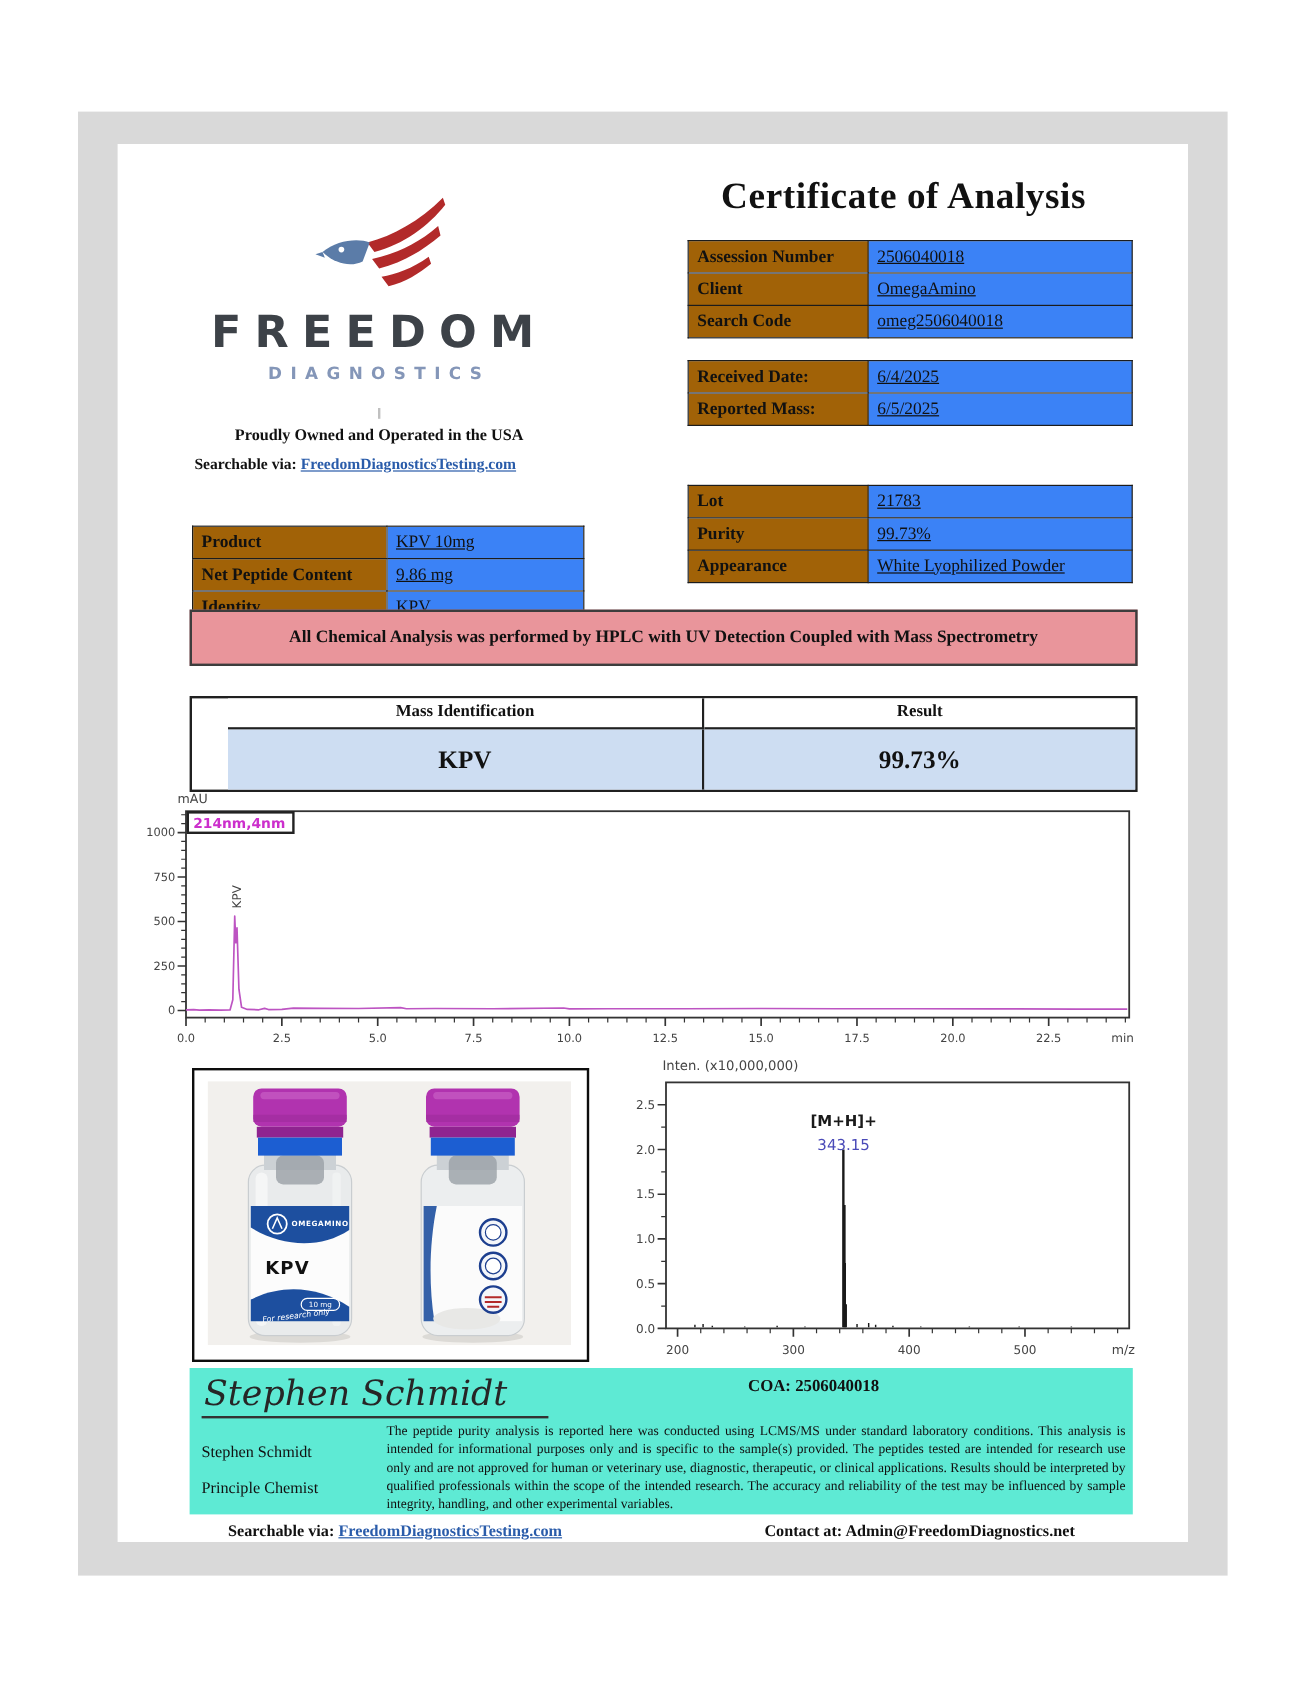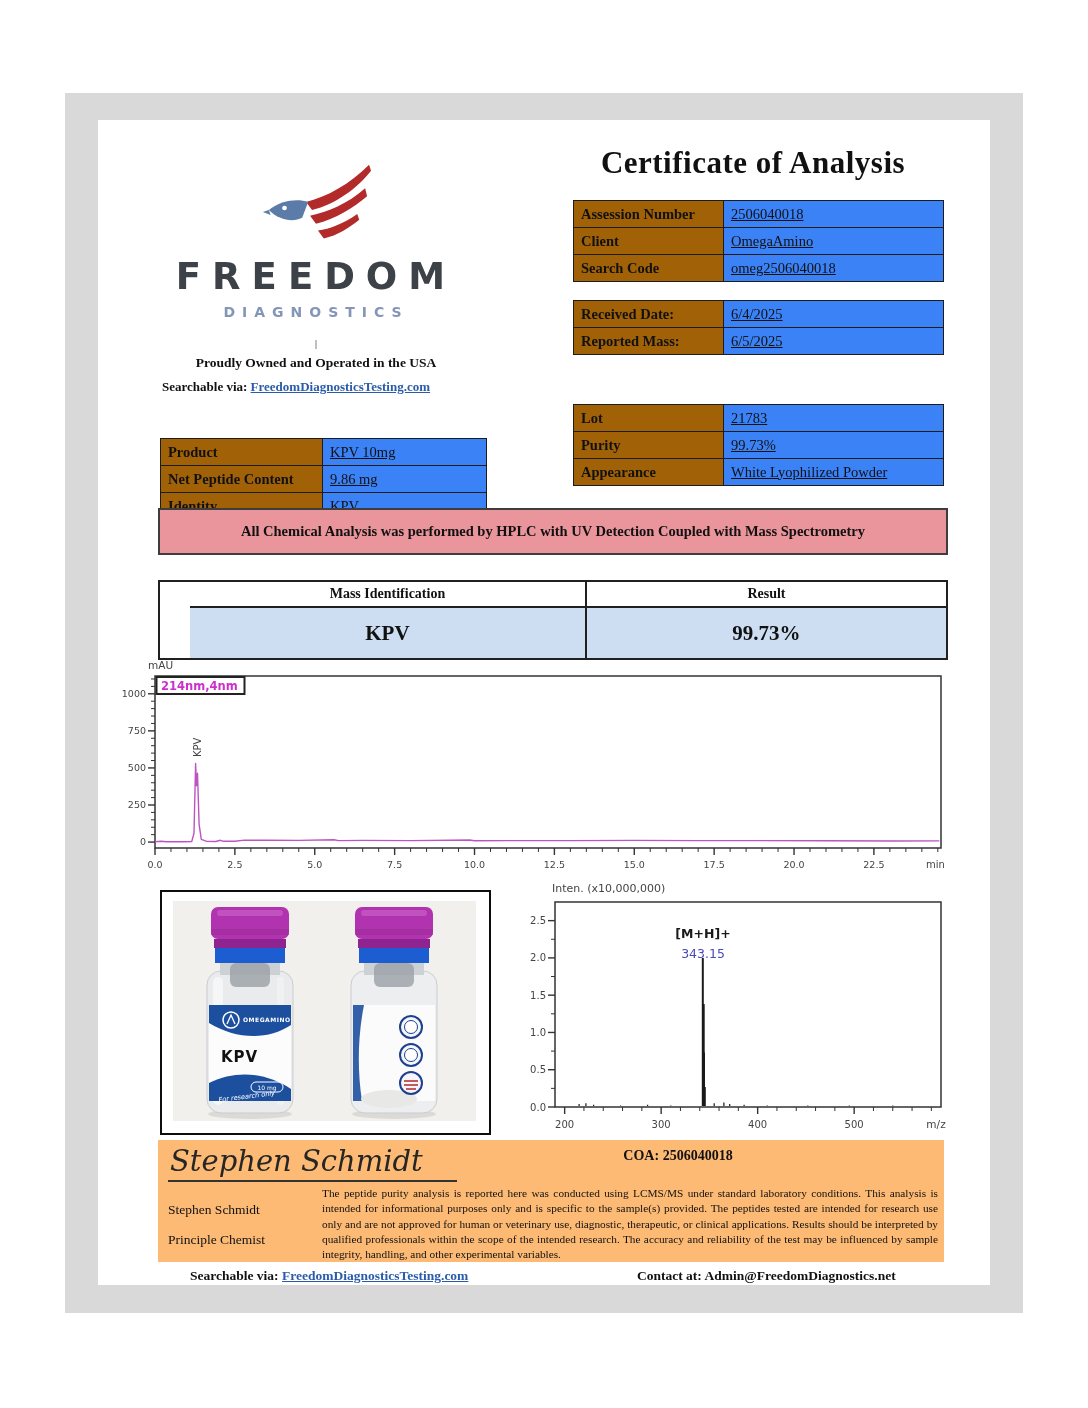--- a/index.html
+++ b/index.html
@@ -38,21 +38,21 @@
   .mass-c2{width:47.5%;}
   .mass-head .mass-cell{height:26px;background:#fff;font-weight:bold;font-size:14px;
                         border-bottom:2px solid #202020;}
   .mass-data .mass-cell{height:50px;background:#cdddf2;font-weight:bold;font-size:21px;}
 
   .chart-label{font-family:"DejaVu Sans", sans-serif;fill:#444;}
 
   .photo-panel{border:2px solid #0d0d0d;background:#fff;}
 
   
-  .sig-block{background:#fdba74;}
+  .sig-block{background:#5eead4;}
   .sig-name{font-family:"DejaVu Serif", serif;font-style:italic;font-size:29px;color:#262626;
             border-bottom:2px solid #333;display:inline-block;padding:0 34px 2px 2px;}
   .sig-small{font-size:13.5px;}
   .coa-line{font-weight:bold;font-size:14px;text-align:center;}
   .disclaimer{font-size:11.3px;line-height:1.35;text-align:justify;}
 
   .footer-text{font-weight:bold;font-size:13.5px;}
 </style>
 </head>
 <body>

